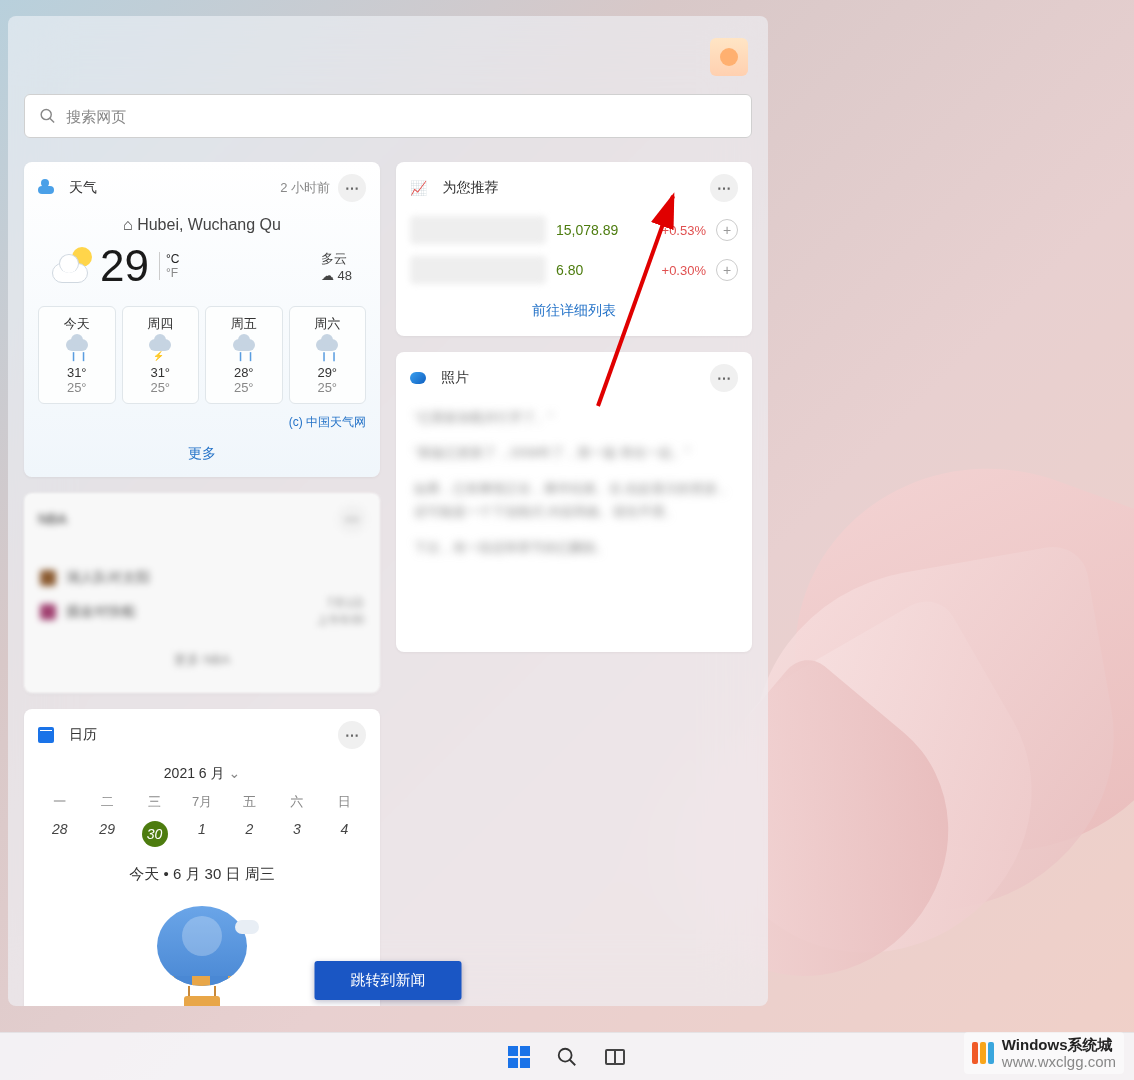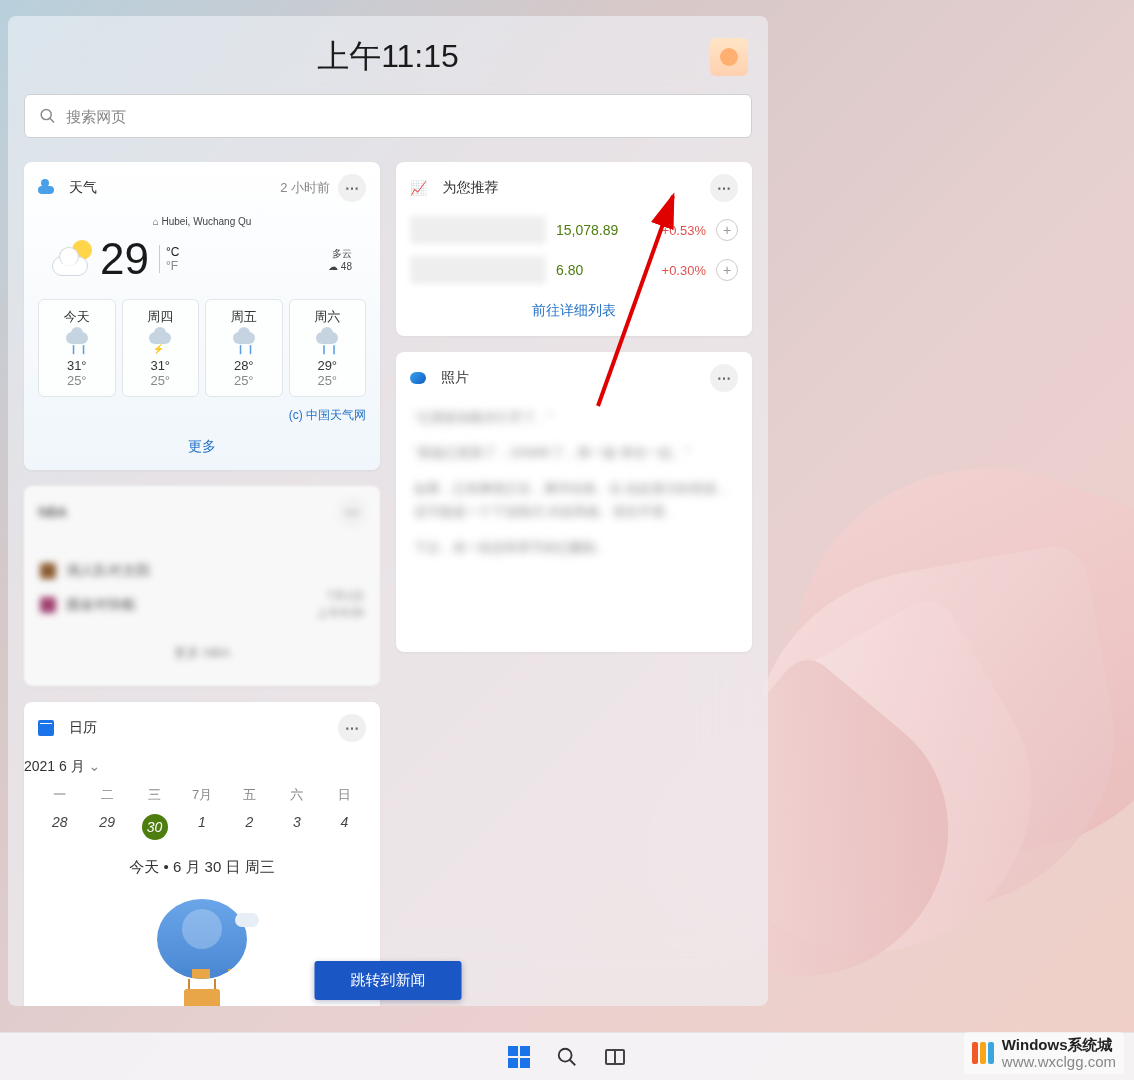--- a/index.html
+++ b/index.html
@@ -105,37 +105,37 @@
     .more-btn {
       width: 28px; height: 28px; border-radius: 50%;
       background: #f0f0f0;
       display: flex; align-items: center; justify-content: center;
       color: #666; font-weight: bold;
       cursor: pointer;
     }
     .card-meta { color: #888; font-size: 13px; margin-right:8px;}
 
     .weather-card { background: linear-gradient(180deg, #ffffff, #f0f6fb); }
-    .weather-loc { text-align: center; font-size: 10px; color: #444; padding: 6px 8px; }
+    .weather-loc { text-align: center; font-size: 16px; color: #444; padding: 6px 8px; }
     .weather-loc::before { content: "⌂ "; font-weight:bold;}
     .weather-current {
       display: flex; align-items: center; justify-content: space-between;
       padding: 4px 28px 10px;
     }
     .weather-left { display: flex; align-items: center; gap: 6px; }
     .weather-icon-sun-cloud {
       width: 42px; height: 38px; position: relative;
     }
     .sun-part{position:absolute;right:2px;top:0;width:20px;height:20px;border-radius:50%;background:#ffd54a}
     .cloud-part{position:absolute;left:0;bottom:2px;width:36px;height:20px;border-radius:20px;background:#fff;border:1px solid #d0d8e0}
     .cloud-part::before{content:"";position:absolute;left:6px;top:-10px;width:18px;height:18px;border-radius:50%;background:#fff;border:1px solid #d0d8e0;border-bottom:none}
     .temp-big { font-size: 44px; font-weight: 300; color: #1a1a1a; line-height:1; }
     .temp-units { display:flex;flex-direction:column;font-size:12px;color:#888;border-left:1px solid #ccc;padding-left:6px;margin-left:4px}
     .temp-units .active{color:#222}
-    .weather-right { text-align: right; font-size: 10px; color: #444; }
+    .weather-right { text-align: left; font-size: 13px; color: #444; }
     .forecast-row {
       display: flex; gap: 6px; padding: 8px 14px;
     }
     .forecast-day {
       flex: 1; text-align: center;
       border: 1px solid #e0e6ea; border-radius: 6px;
       padding: 8px 2px; font-size: 13px; color: #333;
       background:#fdfefe;
     }
     .forecast-day .dlabel { margin-bottom: 6px; }
@@ -172,21 +172,21 @@
     .nba-body{padding:20px 16px;filter:blur(3px)}
     .nba-row{display:flex;align-items:center;gap:10px;margin:8px 0;font-size:14px;color:#555}
     .nba-dot{width:16px;height:16px;border-radius:3px;background:#8a5a30}
     .nba-dot.p{background:#a04070}
     .nba-time{text-align:right;color:#888;font-size:12px}
     .nba-foot{text-align:center;color:#888;font-size:13px;margin-top:22px}
 
     .calendar-card { padding-bottom: 16px; }
     .cal-icon{width:16px;height:16px;background:#1a73e8;border-radius:2px;position:relative}
     .cal-icon::before{content:"";position:absolute;top:3px;left:2px;right:2px;height:1px;background:#fff}
-    .cal-month { text-align: left; font-size: 14px; padding: 8px 0 6px; color:#333}
+    .cal-month { text-align: center; font-size: 14px; padding: 8px 0 6px; color:#333}
     .cal-month::after{content:" ⌄";color:#888}
     .cal-grid {
       display: grid; grid-template-columns: repeat(7, 1fr);
       text-align: center; font-size: 14px; color: #444;
       padding: 0 12px;
     }
     .cal-dow { color: #888; font-size: 13px; padding:4px 0}
     .cal-day { padding: 6px 0; font-style: italic; }
     .cal-day.today span{
       display:inline-block;width:26px;height:26px;line-height:26px;
@@ -254,21 +254,20 @@
 <div class="wallpaper-flower">
   <div class="petal"></div>
     <div class="petal"></div>
     <div class="petal"></div>
     <div class="petal"></div>
 </div>
 
 <div class="widgets-panel">
 
   <div class="panel-header">
-    <div class="clock">上午11:15</div>
     <div class="avatar">
       <div class="avatar-head"></div>
     </div>
   </div>
 
   <div class="search-bar">
     <svg class="search-icon" viewBox="0 0 24 24" fill="none" stroke="currentColor" stroke-width="2">
         <circle cx="10" cy="10" r="7"></circle>
         <line x1="21" y1="21" x2="15" y2="15"></line>
       </svg>

